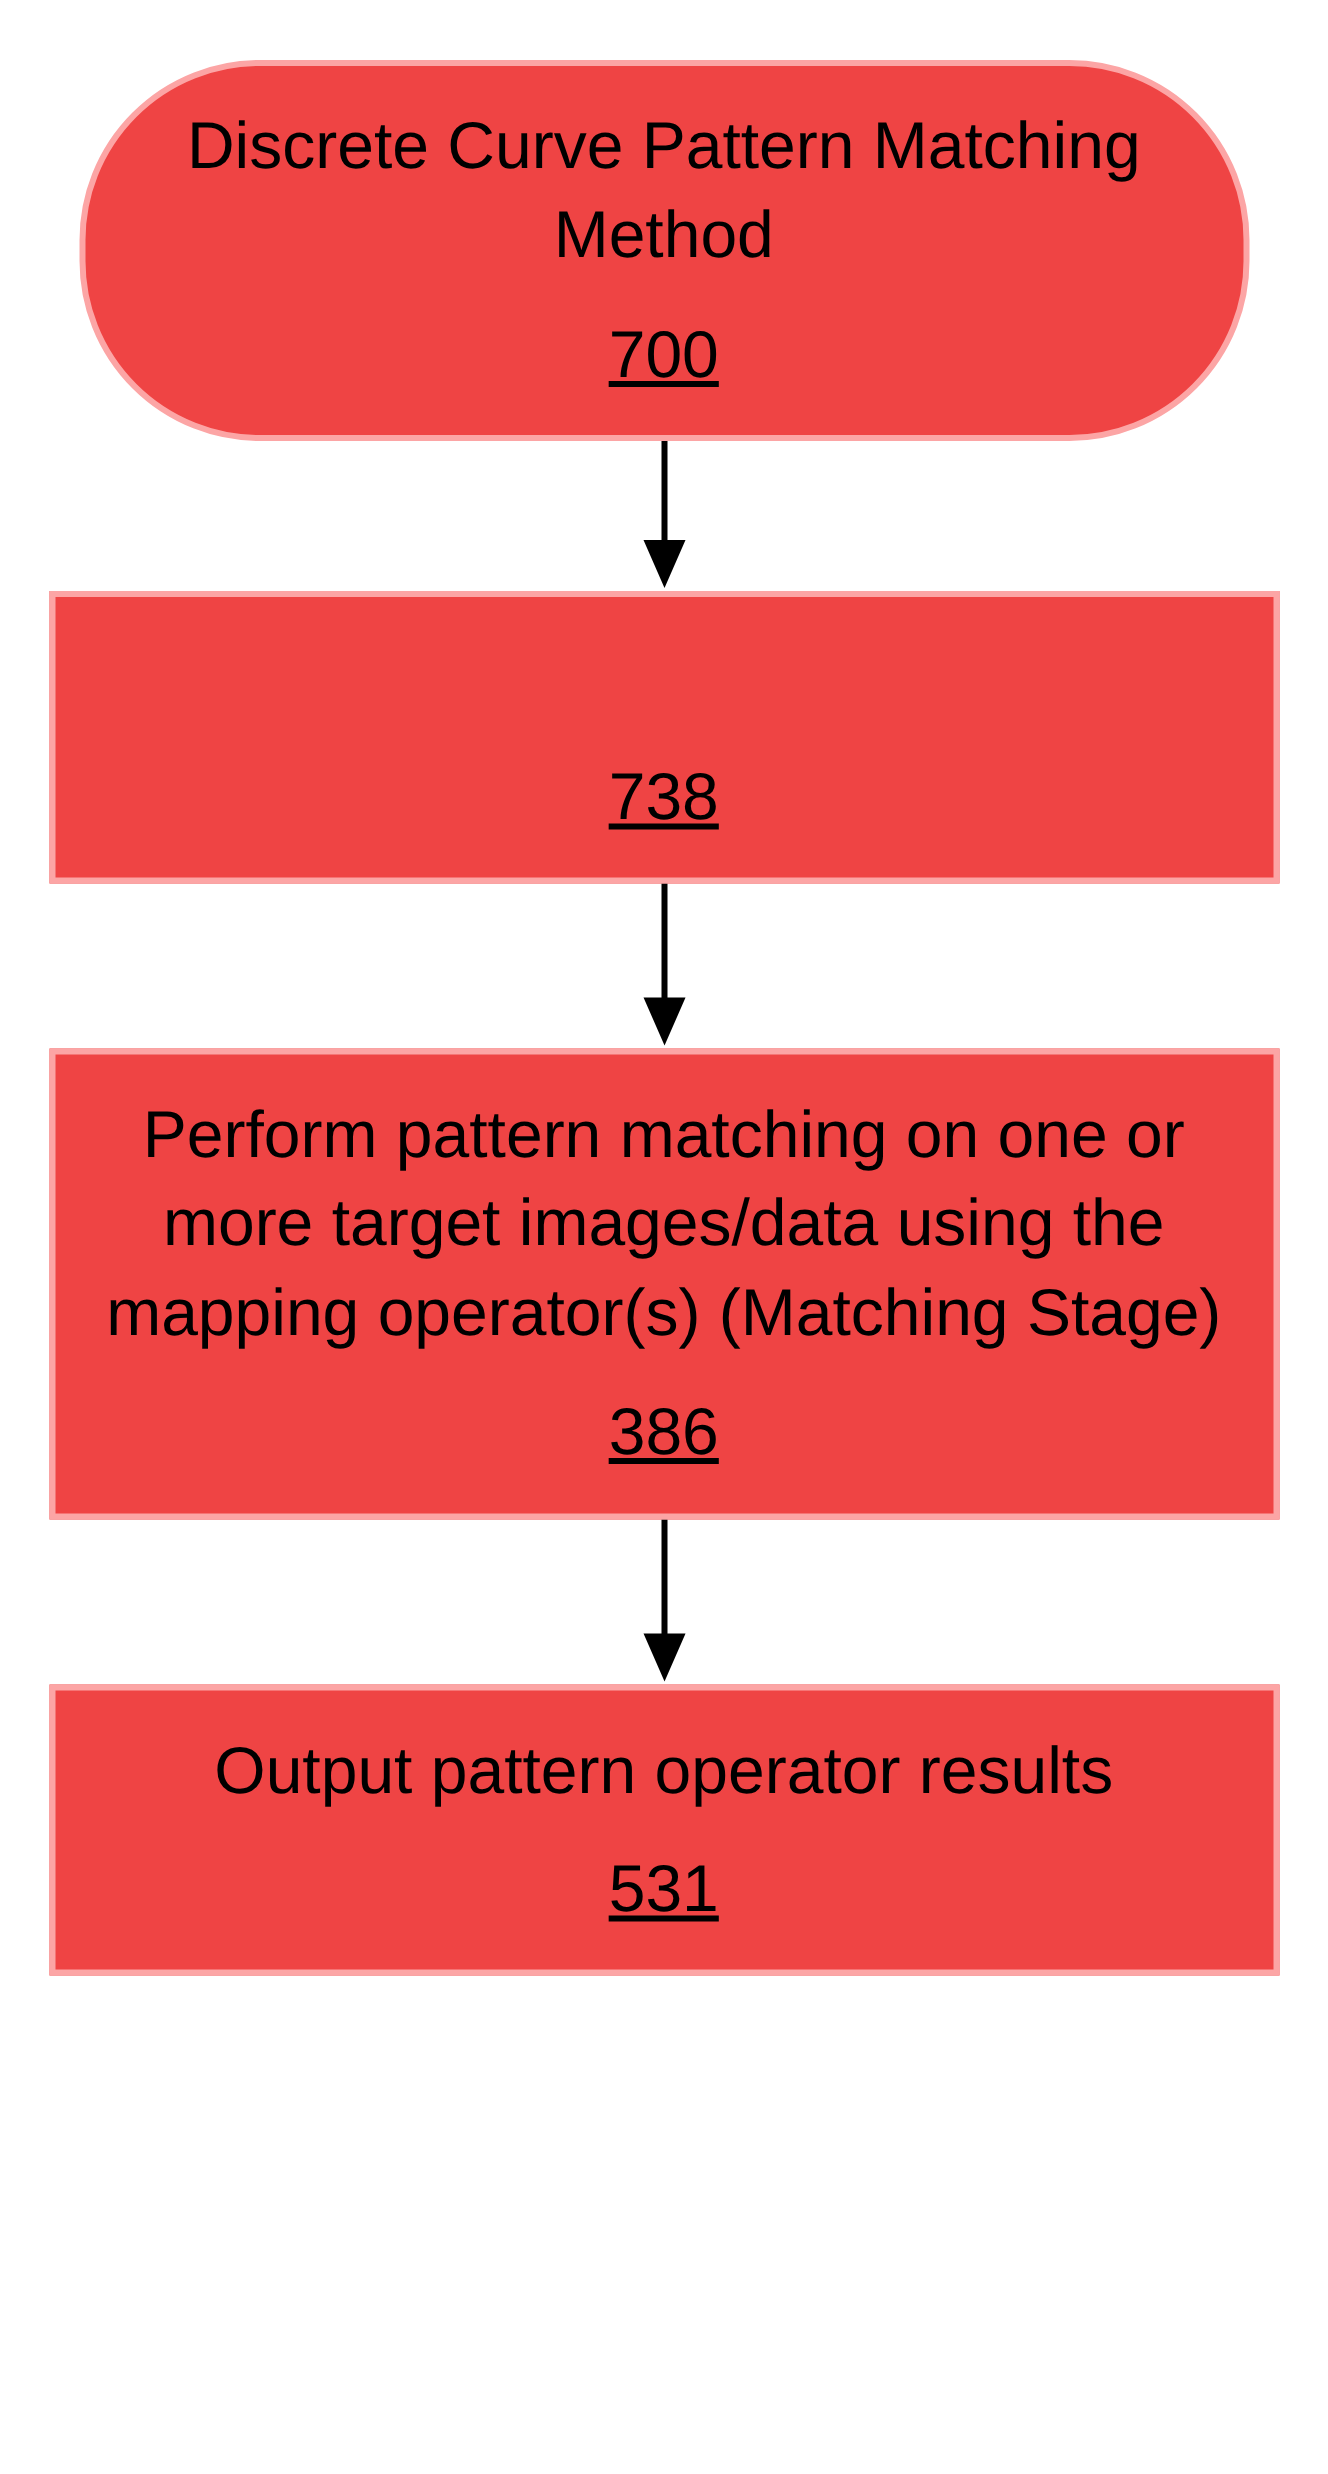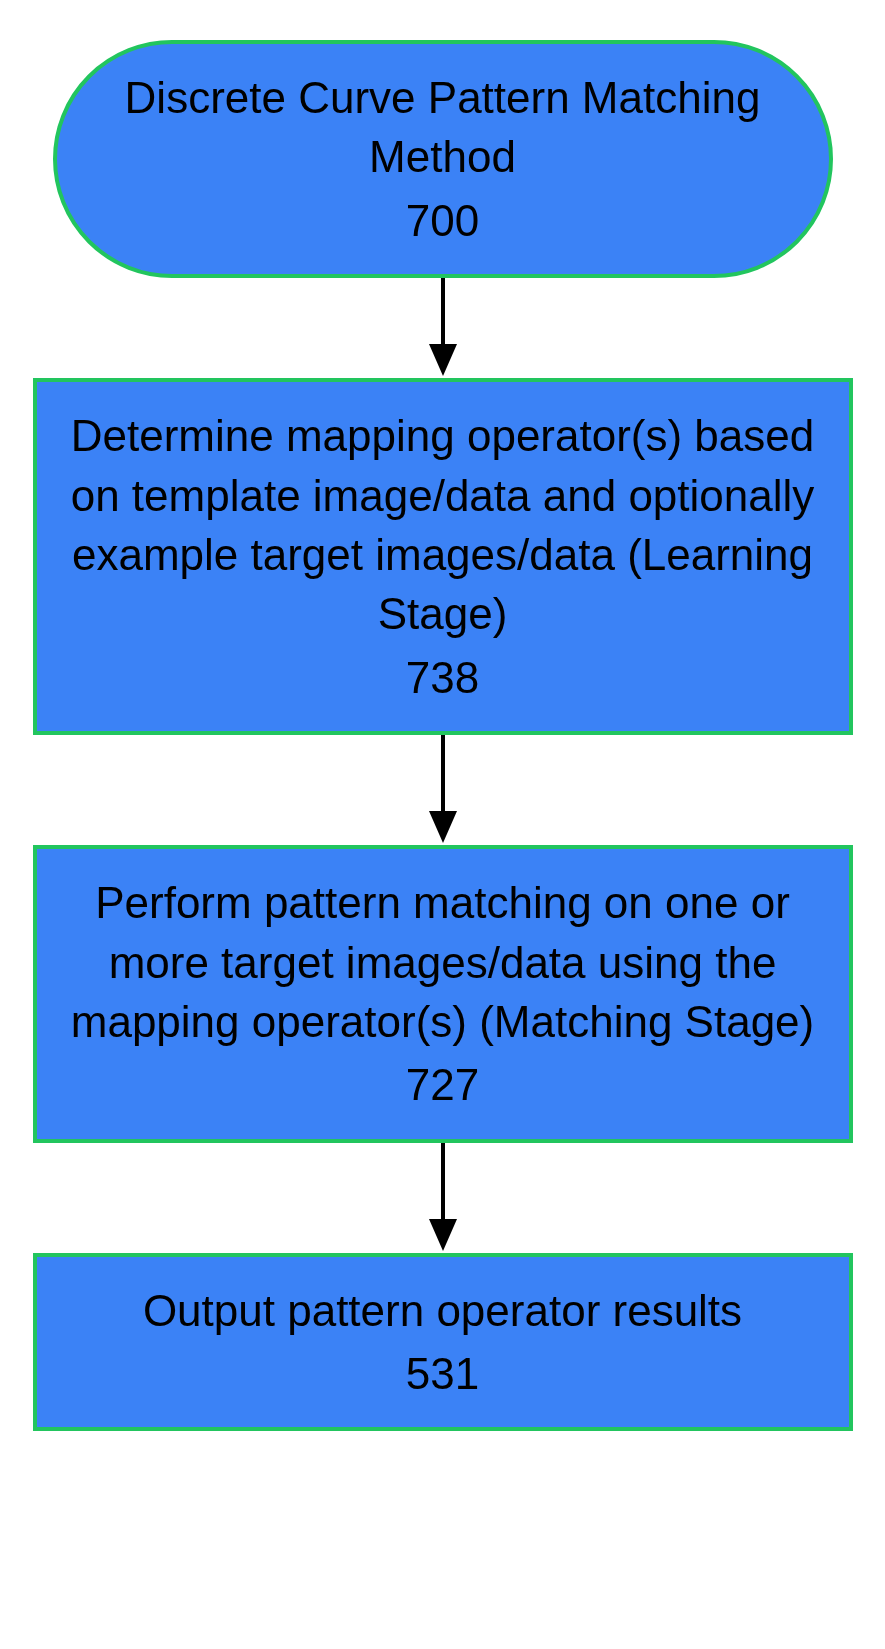--- a/index.html
+++ b/index.html
@@ -9,41 +9,42 @@
     font-family: Arial, Helvetica, sans-serif;
     background: #fff;
     width: 885px;
   }
   .flowchart {
     display: flex;
     flex-direction: column;
     align-items: center;
   }
   .node {
-    border: 4px solid #22c55e;
-    background: #3b82f6;
+    border: 4px solid #fca5a5;
+    background: #ef4444;
     text-align: center;
     padding: 24px 26px;
     line-height: 1.35;
   }
   .terminator {
     border-radius: 120px;
     width: 780px;
     font-size: 44px;
   }
   .process {
     width: 820px;
     font-size: 44px;
   }
   .process.small {
     width: 820px;
   }
   .ref {
+    text-decoration: underline;
     display: inline-block;
-    margin-top: 4px;
+    margin-top: 20px;
   }
   .arrow {
     display: block;
   }
 </style>
 </head>
 <body>
 
 <div class="flowchart">
 
@@ -51,32 +52,32 @@
     <span>Discrete Curve Pattern Matching Method</span><br>
     <span class="ref">700</span>
   </div>
 
   <svg class="arrow" width="40" height="100">
     <line x1="20" y1="0" x2="20" y2="72" stroke="#000" stroke-width="4"></line>
     <polygon points="20,98 6,66 34,66" fill="#000"></polygon>
   </svg>
 
   <div class="node process">
-    <span>Determine mapping operator(s) based on template image/data and optionally example target images/data (Learning Stage)</span><br>
+    <br>
     <span class="ref">738</span>
   </div>
 
   <svg class="arrow" width="40" height="110">
     <line x1="20" y1="0" x2="20" y2="82" stroke="#000" stroke-width="4"></line>
     <polygon points="20,108 6,76 34,76" fill="#000"></polygon>
   </svg>
 
   <div class="node process">
     <span>Perform pattern matching on one or more target images/data using the mapping operator(s) (Matching Stage)</span><br>
-    <span class="ref">727</span>
+    <span class="ref">386</span>
   </div>
 
   <svg class="arrow" width="40" height="110">
     <line x1="20" y1="0" x2="20" y2="82" stroke="#000" stroke-width="4"></line>
     <polygon points="20,108 6,76 34,76" fill="#000"></polygon>
   </svg>
 
   <div class="node process small">
     <span>Output pattern operator results</span><br>
     <span class="ref">531</span>

